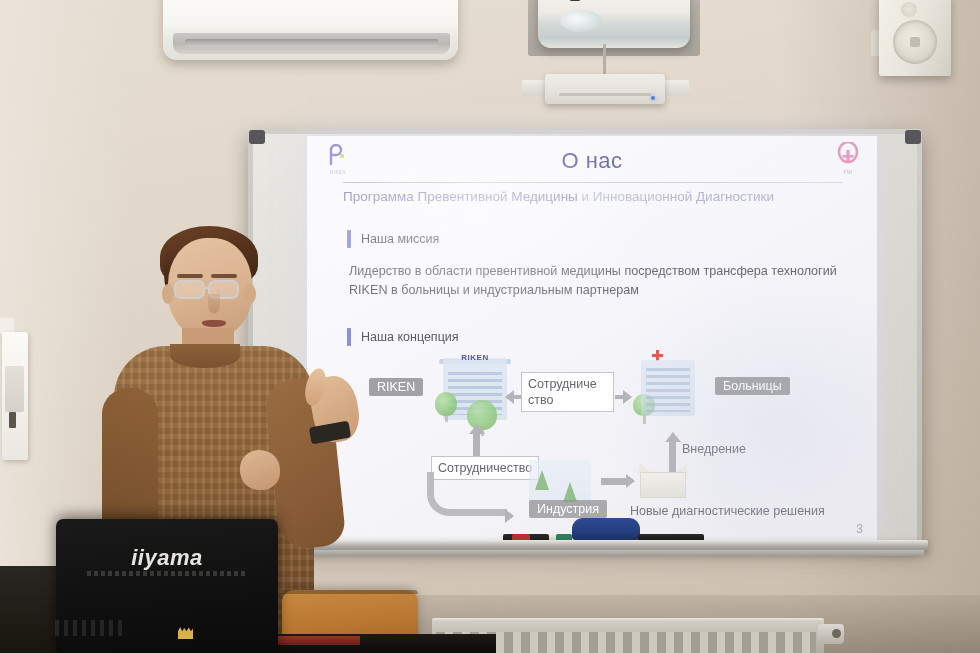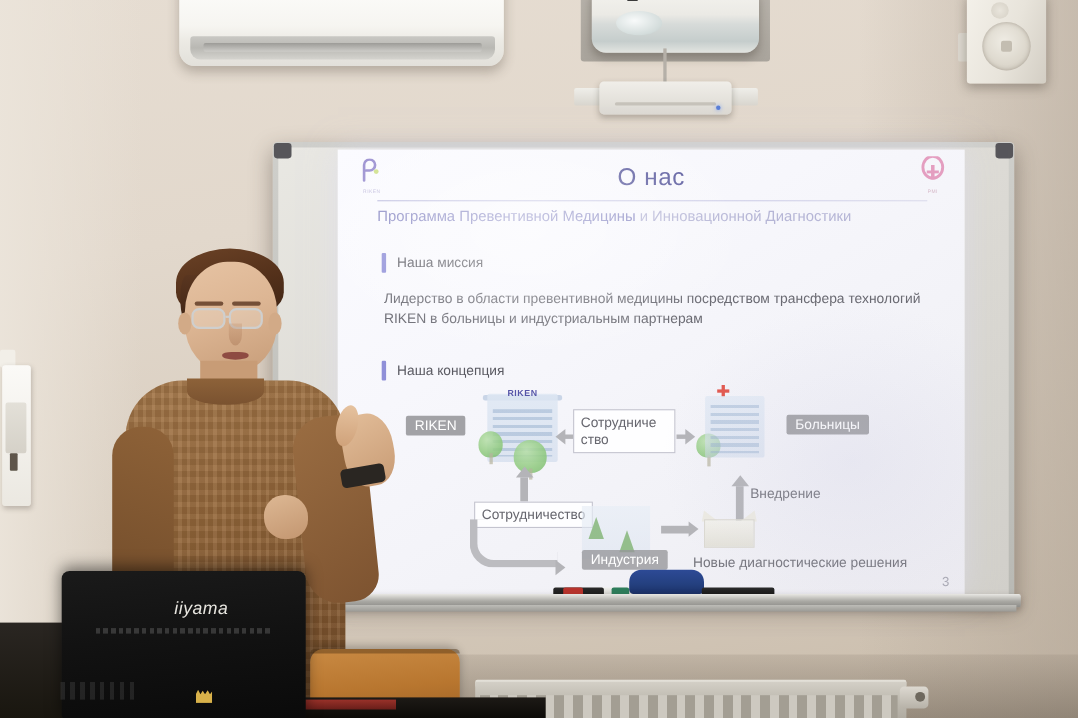--- a/index.html
+++ b/index.html
@@ -458,23 +458,22 @@
 
   
   .monitor-back {
     position: absolute; left: 56px; top: 519px; width: 222px; height: 134px;
     background: linear-gradient(175deg, #1a1a1a 0%, #121212 45%, #0a0a0a 100%);
     border-radius: 7px 7px 3px 3px;
     box-shadow: 0 -3px 14px rgba(0,0,0,.5);
   }
   .monitor-brand {
     position: absolute; left: 50%; top: 26px; transform: translateX(-50%);
-    color: #e7e5df; font-size: 16px; font-style: italic; font-weight: normal;
+    color: #e7e5df; font-size: 22px; font-style: italic; font-weight: bold;
     letter-spacing: .5px;
-    margin-left: 16px;
   }
   .monitor-sub {
     position: absolute; left: 50%; top: 52px; transform: translateX(-50%);
     width: 160px; height: 5px; opacity: .22;
     background: repeating-linear-gradient(90deg, #bbb 0 4px, transparent 4px 7px);
   }
   .monitor-logo {
     position: absolute; left: 122px; top: 108px; width: 15px; height: 12px;
     background: #d8b14a;
     clip-path: polygon(0 35%, 14% 0, 28% 35%, 42% 8%, 56% 35%, 72% 5%, 86% 35%, 100% 12%, 100% 100%, 0 100%);

